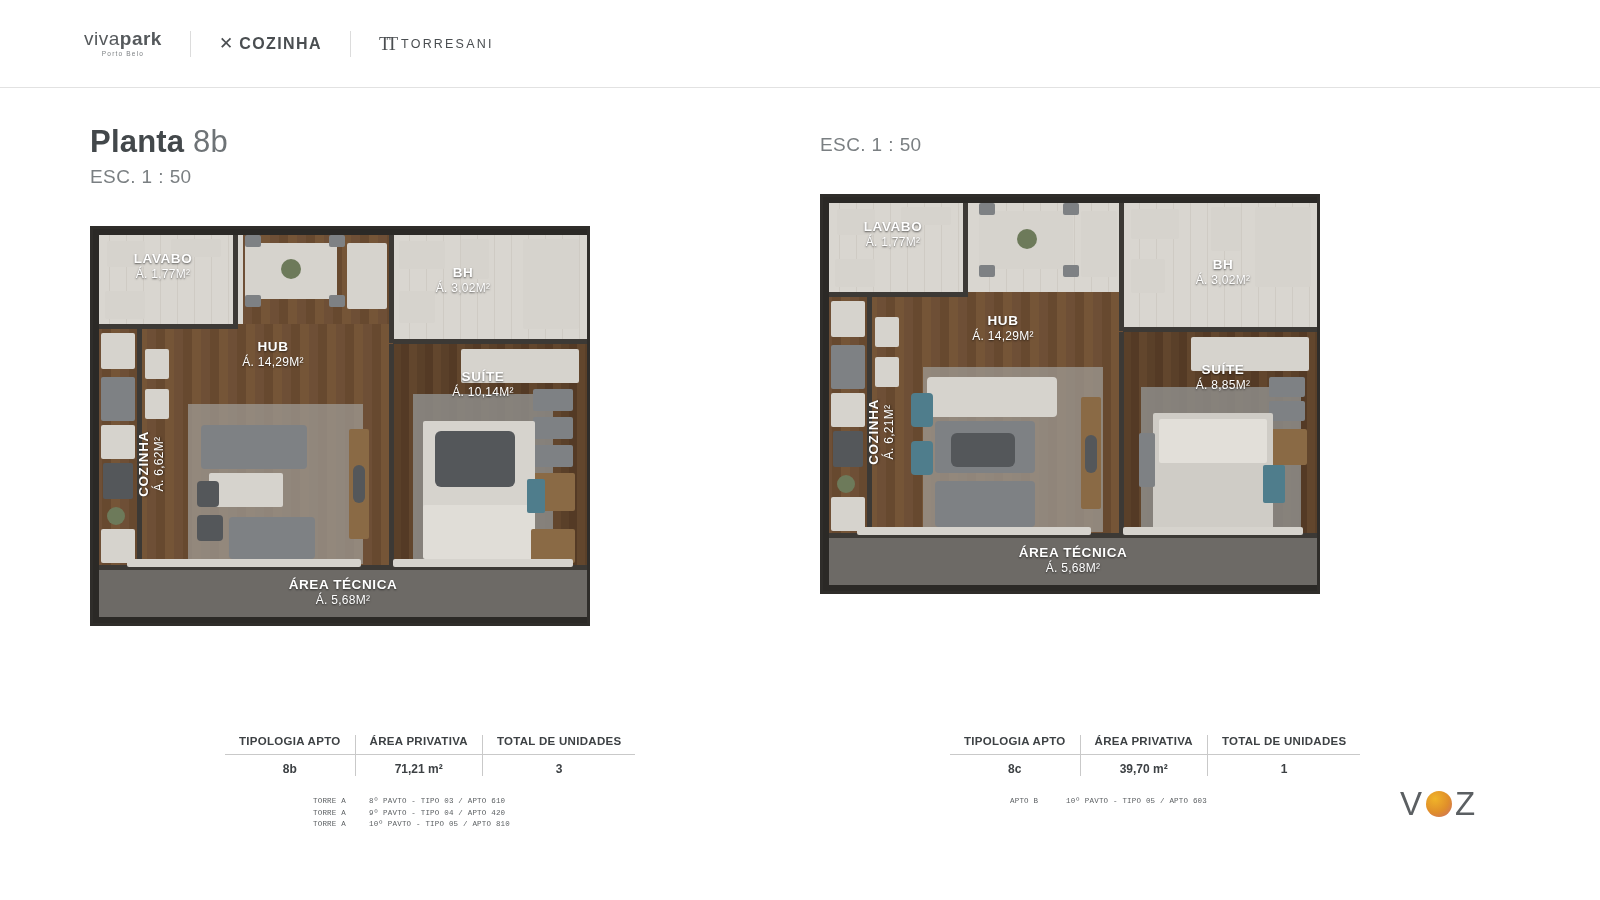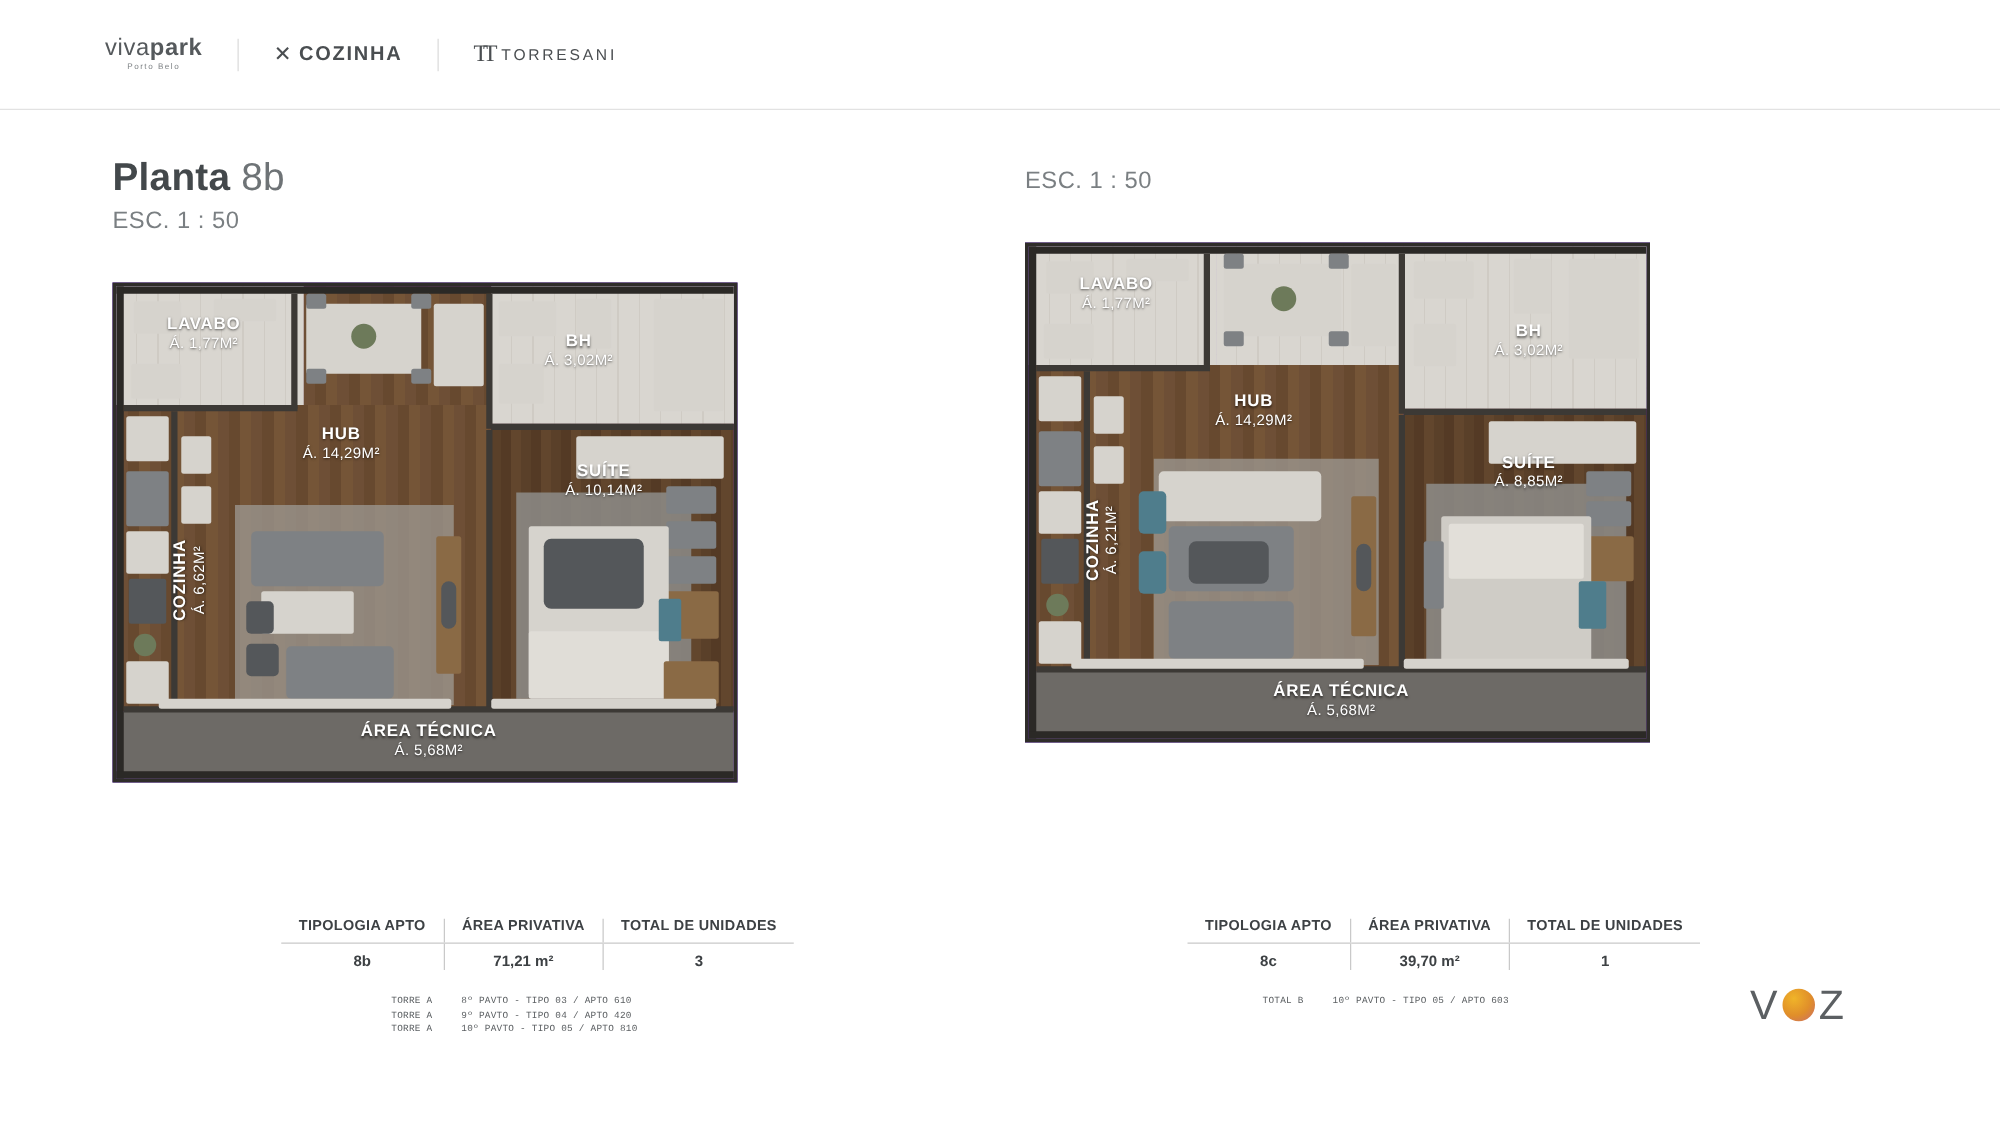--- a/index.html
+++ b/index.html
@@ -403,21 +403,21 @@
     <tbody>
       <tr>
         <td>8c</td>
         <td>39,70 m²</td>
         <td>1</td>
       </tr>
     </tbody>
   </table>
   <div class="units" style="padding-left:60px;">
     <div class="unit-row">
-      <span class="tower">TOTAL B</span>
+      <span class="tower">APTO B</span>
       <span class="desc">10º PAVTO - TIPO 05  /  APTO 603</span>
     </div>
   </div>
 </div>
 
 <div class="voz">
   <span class="v">V</span>
   <span class="o"></span>
   <span class="z">Z</span>
 </div>

